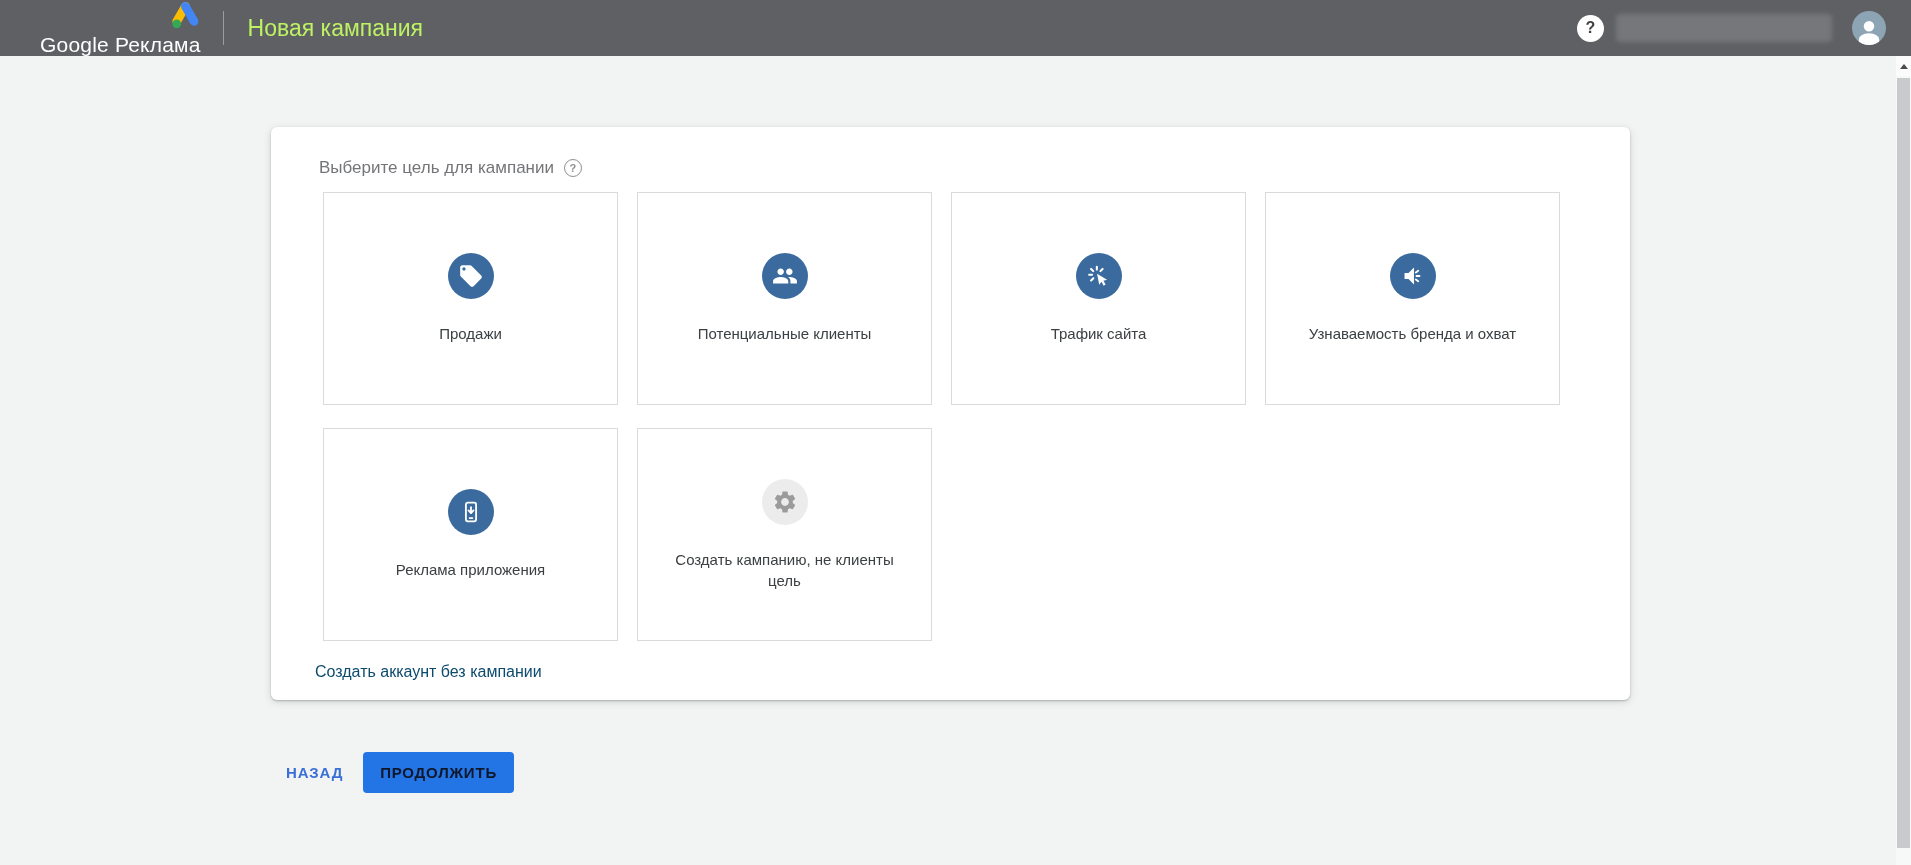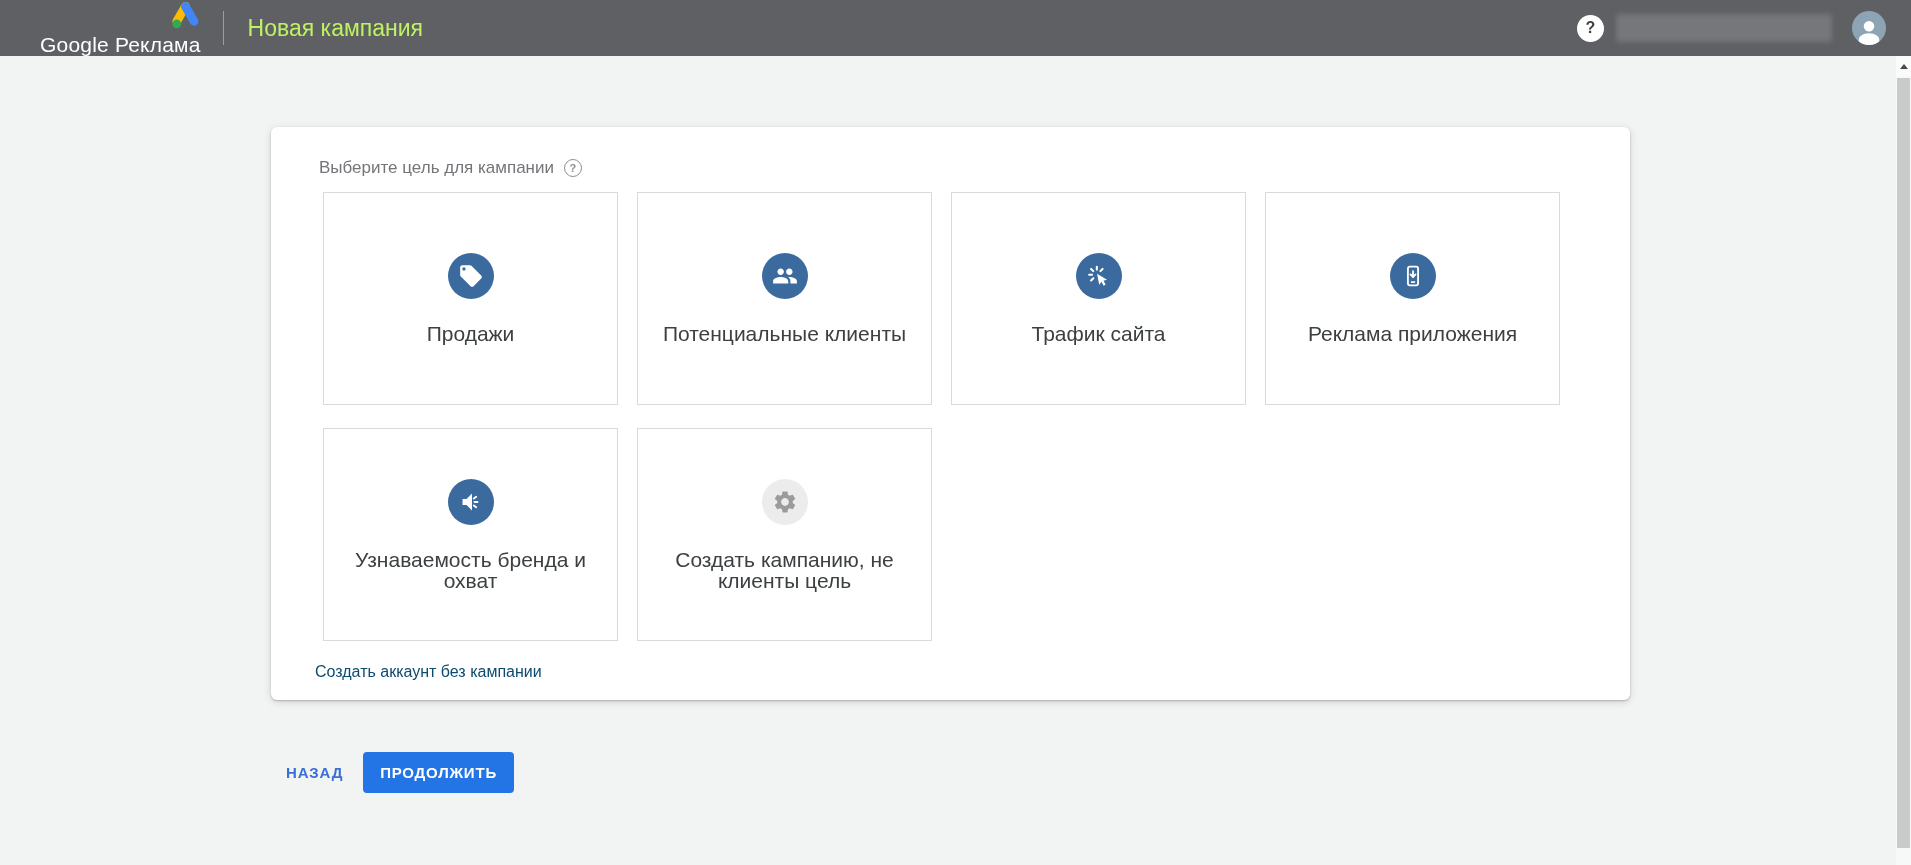--- a/index.html
+++ b/index.html
@@ -66,38 +66,38 @@
     display:flex;flex-direction:column;align-items:center;justify-content:center;
     cursor:pointer;
   }
   .goal-icon-circle{
     width:46px;height:46px;border-radius:50%;background:#3b6b9e;
     display:flex;align-items:center;justify-content:center;flex:0 0 auto;
   }
   .goal-icon-circle.muted{background:#ececec;}
   .goal-icon-circle svg{width:26px;height:26px;}
   .goal-label{
-    margin-top:24px;font-size:21px;line-height:21px;color:#3c4043;
+    margin-top:24px;font-size:15px;line-height:21px;color:#3c4043;
     text-align:center;max-width:250px;
   }
 
   .skip-link{
     position:absolute;left:44px;top:536px;
     font-size:16px;color:#0c4a6e;cursor:pointer;white-space:nowrap;
   }
 
   
   .actions{position:absolute;left:286px;top:752px;display:flex;align-items:center;}
   .back-btn{
     color:#3a6fd8;font-size:15px;font-weight:bold;letter-spacing:.8px;
     cursor:pointer;padding:10px 0;white-space:nowrap;
   }
   .continue-btn{
     margin-left:20px;height:41px;padding:0 17px;border:none;border-radius:4px;
-    background:#2374e5;color:#ffffff;font-family:inherit;
+    background:#2374e5;color:#0f172a;font-family:inherit;
     font-size:15px;font-weight:bold;letter-spacing:.8px;cursor:pointer;white-space:nowrap;
   }
 </style>
 </head>
 <body>
 
 <div class="header">
   <div class="logo-area">
     <svg class="ads-logo" viewBox="0 0 24 24">
       <line x1="13" y1="5.2" x2="6.9" y2="15.8" stroke="#fbbc04" stroke-width="6.2" stroke-linecap="round"></line>
@@ -171,45 +171,45 @@
           </g>
           <path fill="#ffffff" d="M10.2 10 L12.2 20 L14.3 17.4 L16.3 20.9 L18.1 19.8 L16.1 16.4 L19.4 15.5 Z"></path>
         </svg>
       </div>
       <div class="goal-label">Трафик сайта</div>
     </div>
 
 
     <div class="goal-tile">
       <div class="goal-icon-circle">
-        <svg viewBox="0 0 24 24" fill="none">
-          <rect x="7.3" y="3.4" width="9.4" height="17.2" rx="1.8" stroke="#ffffff" stroke-width="1.7"></rect>
-          <line x1="12" y1="7.6" x2="12" y2="12.6" stroke="#ffffff" stroke-width="1.7" stroke-linecap="round"></line>
-          <path d="M9.7 10.6 L12 13 L14.3 10.6" stroke="#ffffff" stroke-width="1.7" stroke-linecap="round" stroke-linejoin="round"></path>
-          <line x1="10.6" y1="17.6" x2="13.4" y2="17.6" stroke="#ffffff" stroke-width="1.5" stroke-linecap="round"></line>
-        </svg>
-      </div>
-      <div class="goal-label">Реклама приложения</div>
-    </div>
-
-    <div class="goal-tile">
-      <div class="goal-icon-circle">
         <svg viewBox="0 0 24 24">
           <path fill="#ffffff" d="M4.2 9.2v5.6h3.7l5 5V4.2l-5 5H4.2z"></path>
           <g stroke="#ffffff" stroke-width="1.7" stroke-linecap="round">
             <line x1="15.2" y1="12" x2="18" y2="12"></line>
             <line x1="14.6" y1="8.7" x2="16.8" y2="7.2"></line>
             <line x1="14.6" y1="15.3" x2="16.8" y2="16.8"></line>
           </g>
         </svg>
       </div>
       <div class="goal-label">Узнаваемость бренда и охват</div>
     </div>
 
     <div class="goal-tile">
+      <div class="goal-icon-circle">
+        <svg viewBox="0 0 24 24" fill="none">
+          <rect x="7.3" y="3.4" width="9.4" height="17.2" rx="1.8" stroke="#ffffff" stroke-width="1.7"></rect>
+          <line x1="12" y1="7.6" x2="12" y2="12.6" stroke="#ffffff" stroke-width="1.7" stroke-linecap="round"></line>
+          <path d="M9.7 10.6 L12 13 L14.3 10.6" stroke="#ffffff" stroke-width="1.7" stroke-linecap="round" stroke-linejoin="round"></path>
+          <line x1="10.6" y1="17.6" x2="13.4" y2="17.6" stroke="#ffffff" stroke-width="1.5" stroke-linecap="round"></line>
+        </svg>
+      </div>
+      <div class="goal-label">Реклама приложения</div>
+    </div>
+
+    <div class="goal-tile">
       <div class="goal-icon-circle muted">
         <svg viewBox="0 0 24 24">
             <path fill="#9b9b9b" d="M19.14 12.94c.04-.3.06-.61.06-.94 0-.32-.02-.64-.07-.94l2.03-1.58c.18-.14.23-.41.12-.61l-1.92-3.32c-.12-.22-.37-.29-.59-.22l-2.39.96c-.5-.38-1.03-.7-1.62-.94l-.36-2.54c-.04-.24-.24-.41-.48-.41h-3.84c-.24 0-.43.17-.47.41l-.36 2.54c-.59.24-1.13.57-1.62.94l-2.39-.96c-.22-.08-.47 0-.59.22L2.74 8.87c-.12.21-.08.47.12.61l2.03 1.58c-.05.3-.09.63-.09.94s.02.64.07.94l-2.03 1.58c-.18.14-.23.41-.12.61l1.92 3.32c.12.22.37.29.59.22l2.39-.96c.5.38 1.03.7 1.62.94l.36 2.54c.05.24.24.41.48.41h3.84c.24 0 .44-.17.47-.41l.36-2.54c.59-.24 1.13-.56 1.62-.94l2.39.96c.22.08.47 0 .59-.22l1.92-3.32c.12-.22.07-.47-.12-.61l-2.01-1.58zM12 15.6c-1.98 0-3.6-1.62-3.6-3.6s1.62-3.6 3.6-3.6 3.6 1.62 3.6 3.6-1.62 3.6-3.6 3.6z"></path>
           </svg>
       </div>
       <div class="goal-label">Создать кампанию, не клиенты цель</div>
     </div>
 
   </div>
 

